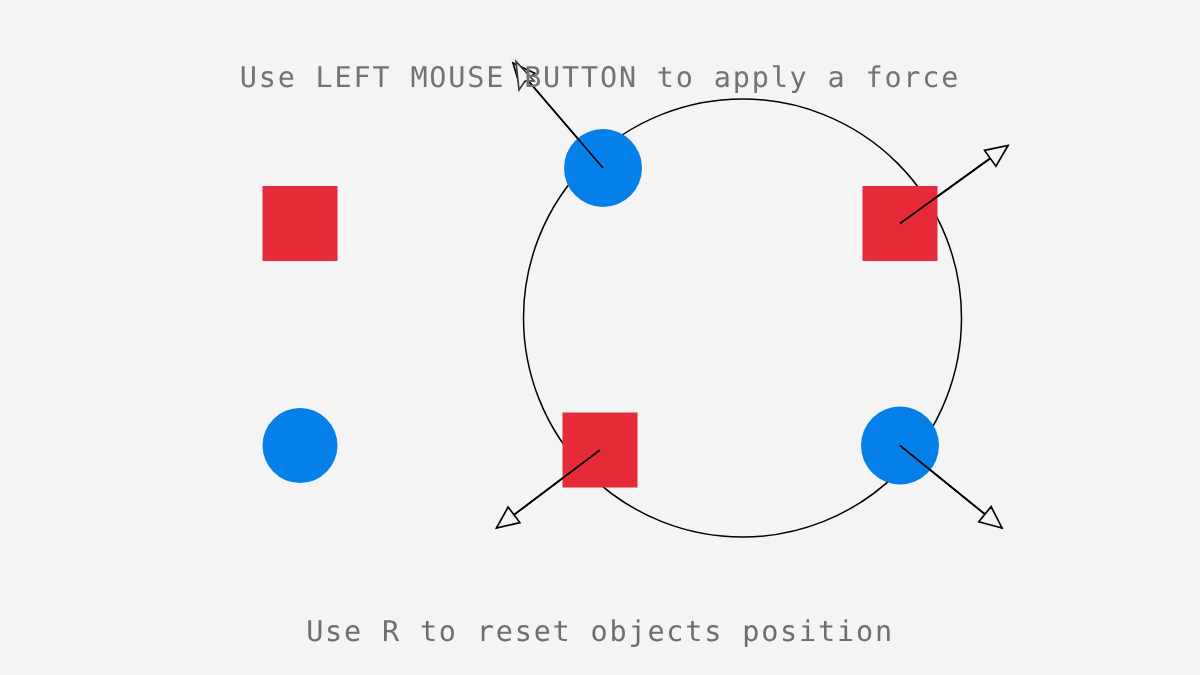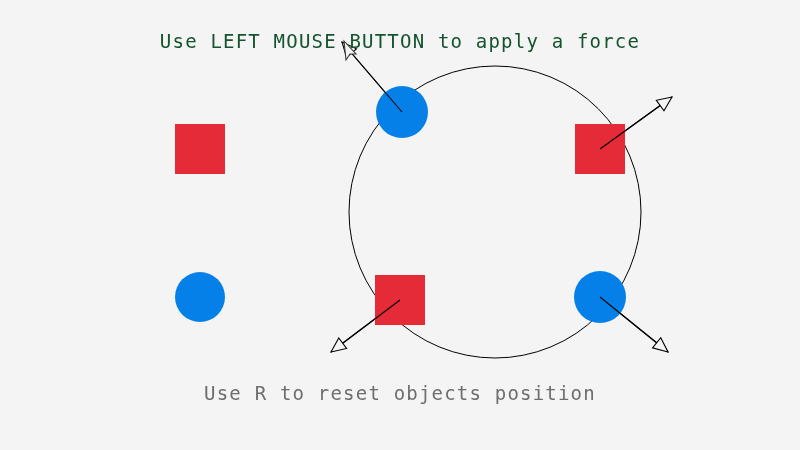--- a/index.html
+++ b/index.html
@@ -32,21 +32,21 @@
     letter-spacing: 1.2px;
     white-space: pre;
     pointer-events: none;
   }
   #hint-top {
     top: 30px;
     font-size: 19px;
     color: #c8c8c8;
   }
   #hint-bottom {
-    top: 382px;
+    top: 410px;
     font-size: 19px;
     color: #6e6e6e;
   }
 </style>
 </head>
 <body>
 
 <div id="stage" style="width: 800px; height: 450px; background: rgb(244, 244, 244);">
 
   <svg id="scene-svg" viewBox="0 0 800 450">
@@ -82,17 +82,17 @@
 
     <g id="cursor-group">
         <path d="M 344 41
    L 346 60
    L 350 54
    L 356 54
    Z" fill="#f4f4f4" stroke="#3a3a3a" stroke-width="1.1" stroke-linejoin="miter"></path>
       </g>
   </svg>
 
-  <div class="hint" id="hint-top" style="color: #14532d;">Use LEFT MOUSE BUTTON to apply a force</div>
+  <div class="hint" id="hint-top" style="color: #737373; margin-top: 11px;">Use LEFT MOUSE BUTTON to apply a force</div>
 
   <div class="hint" id="hint-bottom" style="color: rgb(110, 110, 110);">Use R to reset objects position</div>
 
 </div>
 
 </body></html>

